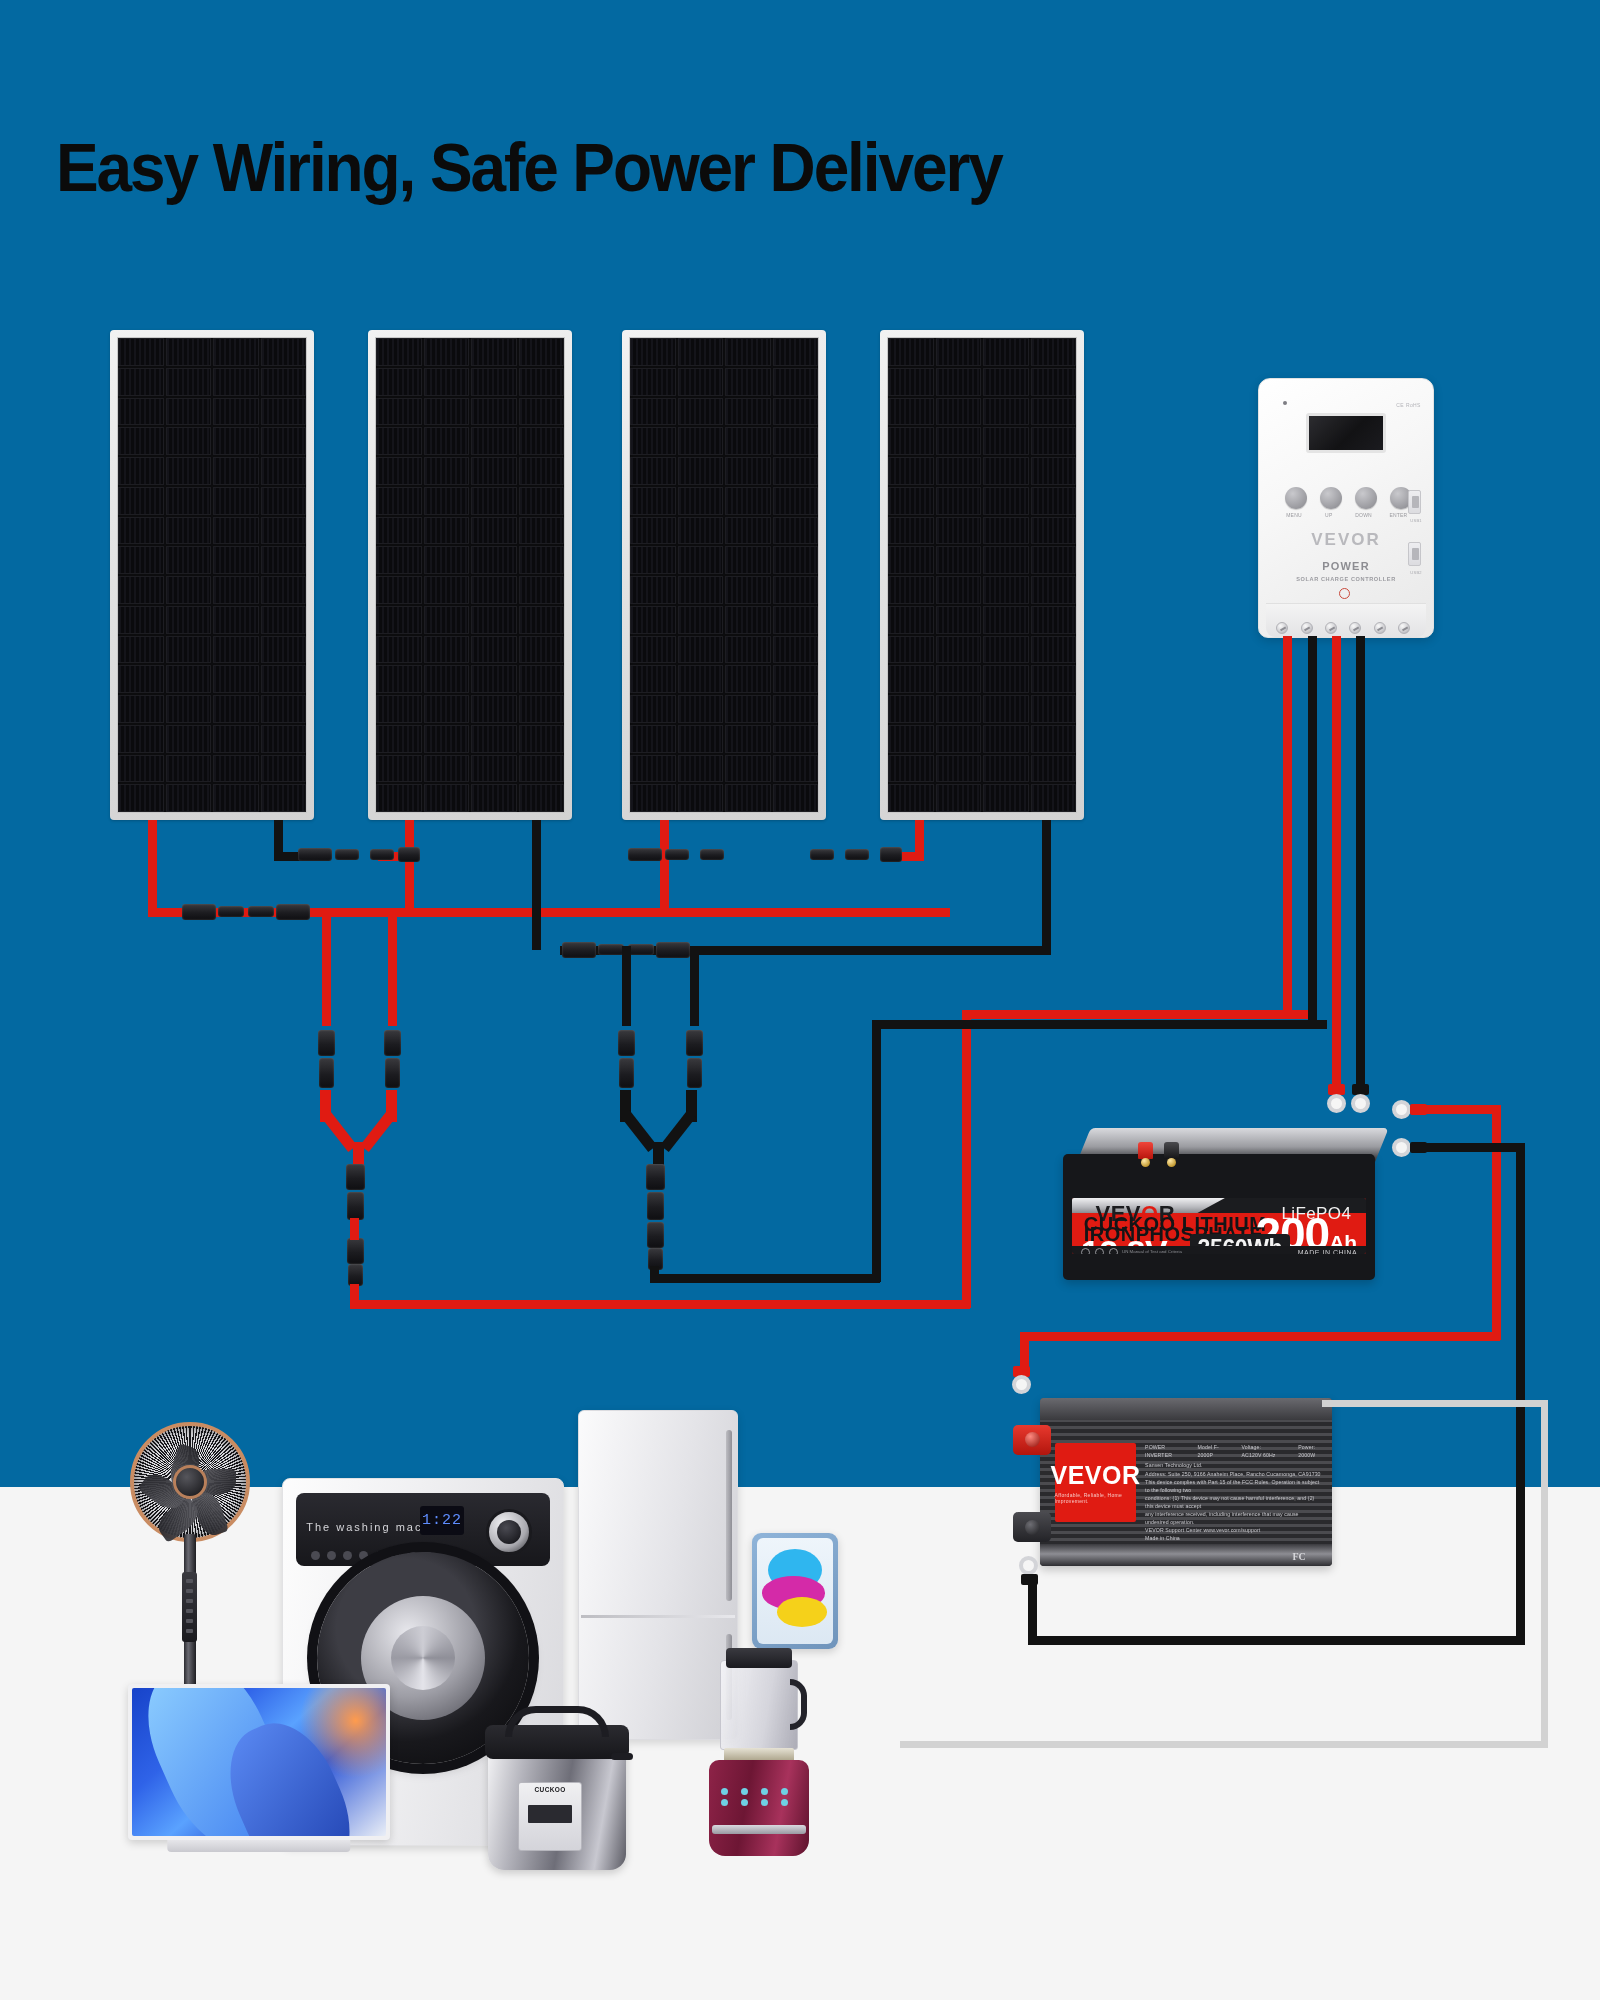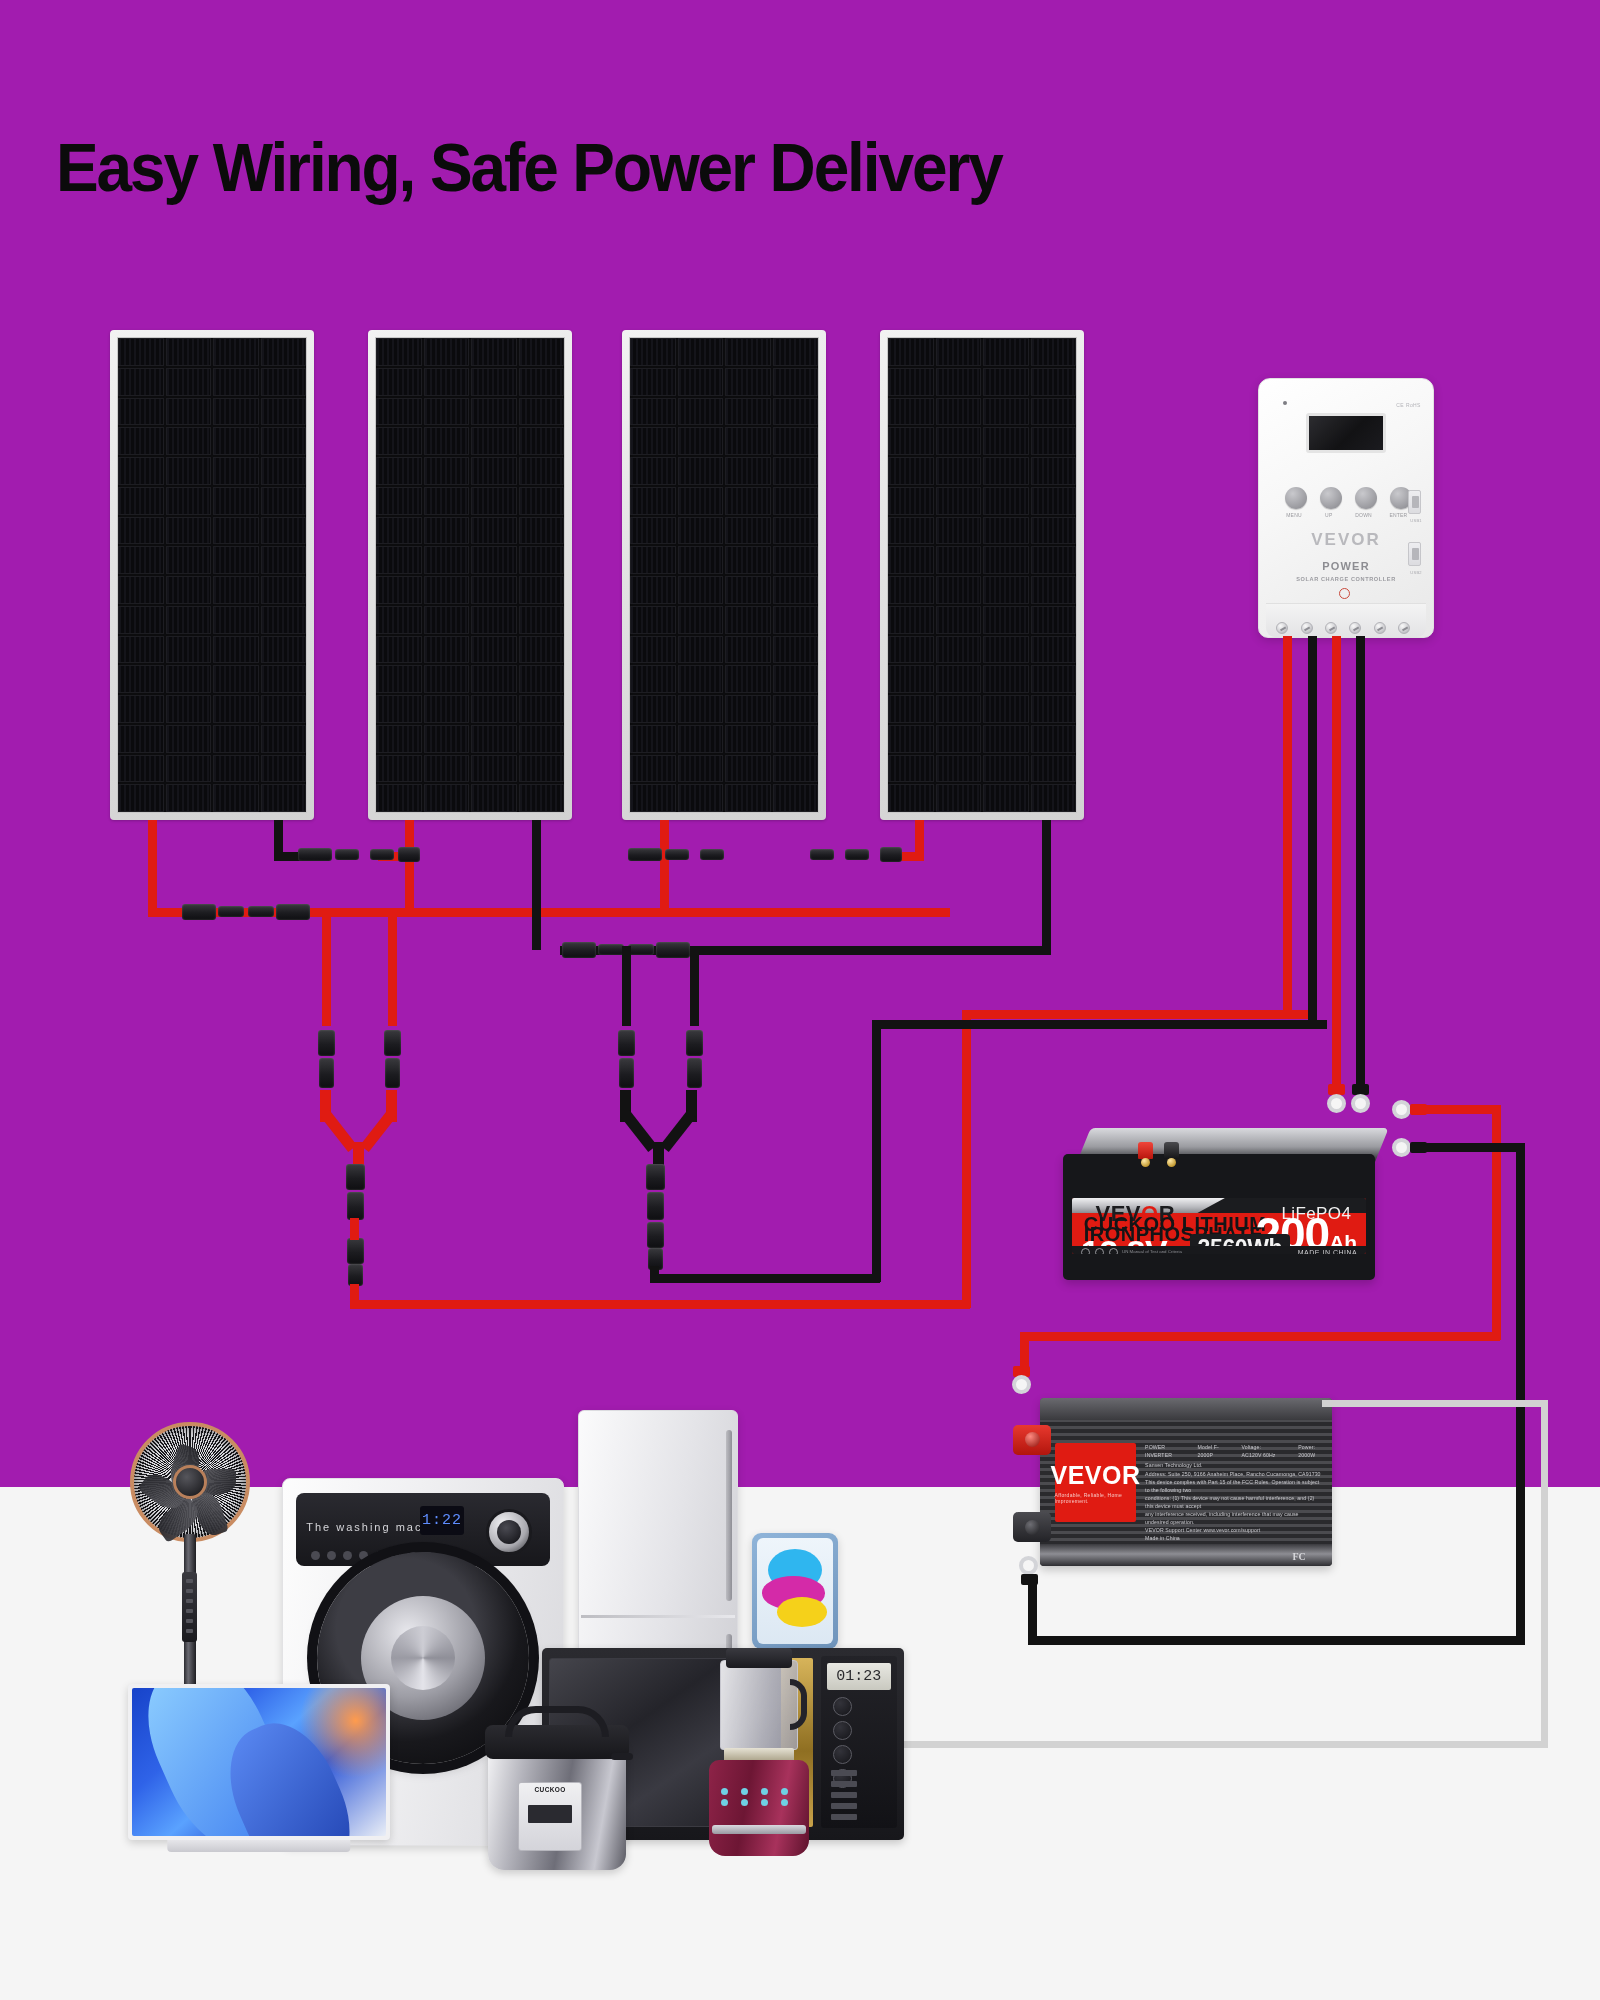--- a/index.html
+++ b/index.html
@@ -2,21 +2,21 @@
 <html><head>
 <meta charset="utf-8">
 <style>
   * { box-sizing: border-box; margin: 0; padding: 0; }
   html, body {
     width: 1600px; height: 2000px;
     background: #f5f5f5;
     font-family: "Liberation Sans", sans-serif;
     overflow: hidden;
   }
-  #stage { position: relative; width: 1600px; height: 1487px; background: #a21caf; }
+  #stage { position: relative; width: 1600px; height: 1487px; background: #0369a1; }
 
   
   .title {
     position: absolute; left: 56px; top: 128px;
     font-size: 68px; font-weight: 700; color: #0b0b0b;
     letter-spacing: -2.2px; white-space: nowrap;
     font-family: "Liberation Sans", sans-serif;
     transform: scaleX(0.94); transform-origin: left center;
   }
 
@@ -1116,43 +1116,20 @@
   <div class="appl" style="left:752px;top:1533px;width:86px;height:116px;">
     <div class="tb-body">
       <div class="tb-screen">
         <div class="tb-blob" style="left:14%;top:10%;width:72%;height:40%;background:#2fb6ef;"></div>
         <div class="tb-blob" style="left:6%;top:36%;width:84%;height:32%;background:#d42aa8;"></div>
         <div class="tb-blob" style="left:26%;top:56%;width:66%;height:28%;background:#f5d11a;"></div>
       </div>
     </div>
   </div>
 
-  <div class="appl" style="left:542px;top:1648px;width:362px;height:192px;">
-    <div class="mw-body"></div>
-    <div class="mw-door"></div>
-    <div class="mw-gold"></div>
-    <div class="mw-cp">
-      <div class="mw-disp">
-        <span class="mw-time">01:23</span>
-      </div>
-      <div class="mw-knobs">
-          <i></i>
-          <i></i>
-          <i></i>
-          <i></i>
-        </div>
-      <div class="mw-btns">
-          <i></i>
-          <i></i>
-          <i></i>
-          <i></i>
-          <i></i>
-        </div>
-    </div>
-  </div>
 
   <div class="appl" style="left:488px;top:1712px;width:138px;height:158px;">
     <div class="rc-body"></div>
     <div class="rc-lid"></div>
     <div class="rc-handle"></div>
     <div class="rc-spout"></div>
     <div class="rc-panel">
       <div class="rc-brand">CUCKOO</div>
       <div class="rc-scr"></div>
     </div>

